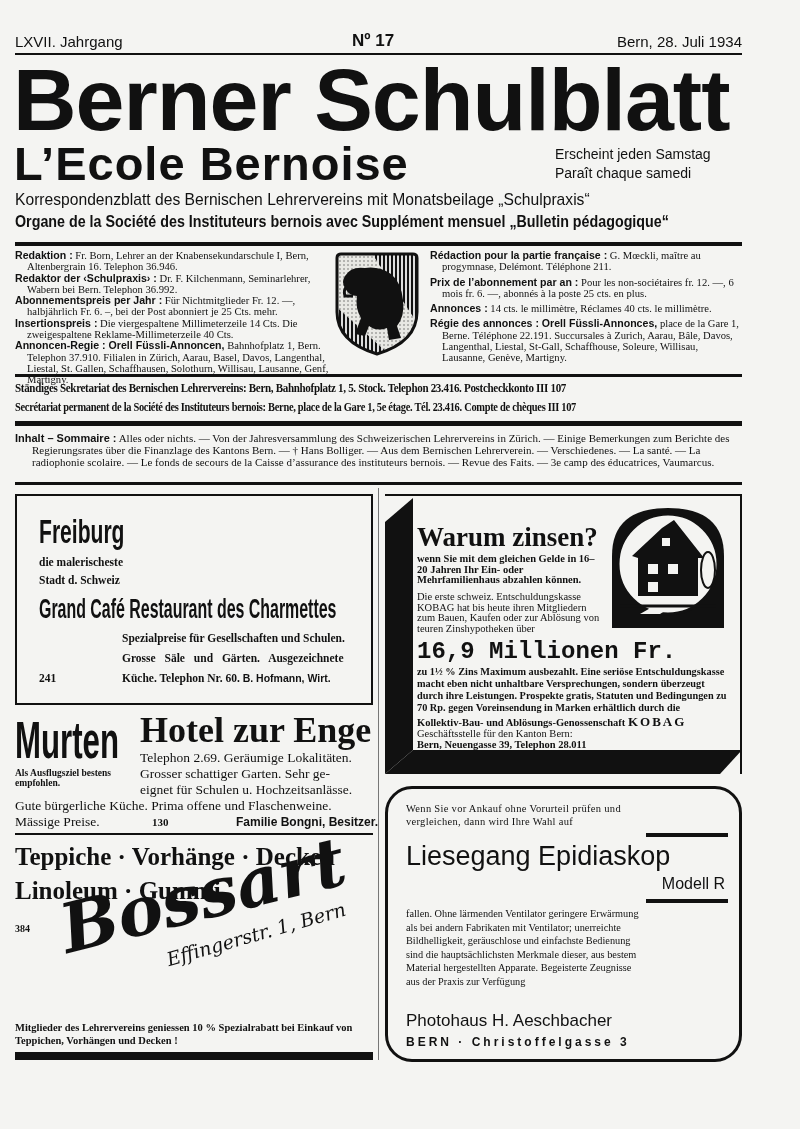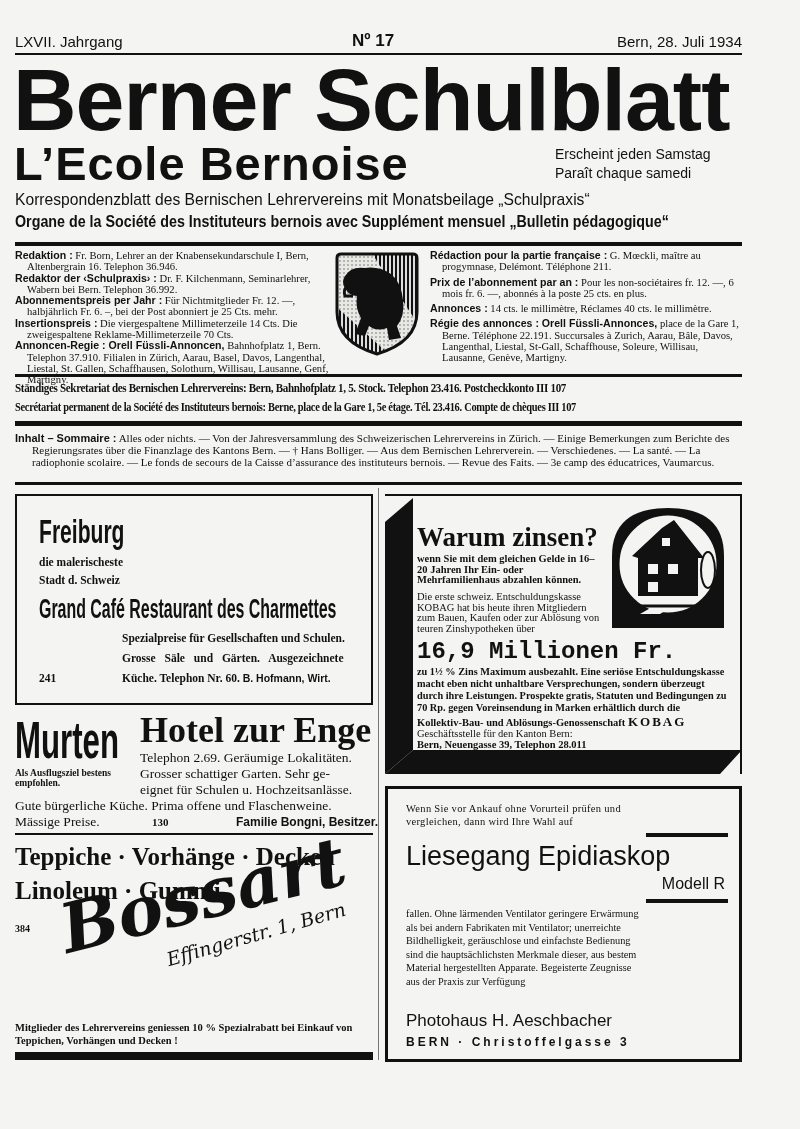--- a/index.html
+++ b/index.html
@@ -38,21 +38,21 @@
   #sec2 { top: 400px; }
 
   
   #contents { left: 15px; top: 432px; width: 728px; font-size: 11px; line-height: 12px; }
   #contents p { margin: 0; padding-left: 17px; text-indent: -17px; }
 
   
   .box { position: absolute; border: 2px solid #111; box-sizing: border-box; }
   #ad-freiburg { left: 15px; top: 494px; width: 358px; height: 211px; }
   .ad-txt { position: absolute; font-size: 11.5px; white-space: nowrap; }
-  #ad-lies { left: 385px; top: 786px; width: 357px; height: 276px; }
+  #ad-lies { left: 385px; top: 786px; width: 357px; height: 276px; border-radius: 27px; }
 
   .big-cond { font-family: "Liberation Sans", sans-serif; font-weight: bold; transform: scaleX(0.62); transform-origin: left top; white-space: nowrap; display: inline-block; }
 </style>
 </head>
 <body>
 
 <div class="abs sans" id="top-left">LXVII. Jahrgang</div>
 <div class="abs sans" id="top-mid">Nº 17</div>
 <div class="abs sans" id="top-right">Bern, 28. Juli 1934</div>
 <div class="rule" style="left:15px;top:53px;width:727px;height:2px;"></div>
@@ -63,21 +63,21 @@
   <div>Paraît chaque samedi</div>
 </div>
 <div class="abs sans" id="desc1"><span style="display:inline-block;transform:scaleX(0.92);transform-origin:left;">Korrespondenzblatt des Bernischen Lehrervereins mit Monatsbeilage „Schulpraxis“</span></div>
 <div class="abs sans" id="desc2"><span style="display:inline-block;transform:scaleX(0.84);transform-origin:left;font-weight:bold;">Organe de la Société des Instituteurs bernois avec Supplément mensuel „Bulletin pédagogique“</span></div>
 <div class="rule" style="left:15px;top:242px;width:727px;height:4px;"></div>
 
 <div class="abs info" id="info-left">
   <p><b>Redaktion :</b> <span>Fr. Born, Lehrer an der Knabensekundarschule I, Bern, Altenbergrain 16. Telephon 36.946.</span></p>
   <p><b>Redaktor der ‹Schulpraxis› :</b> <span>Dr. F. Kilchenmann, Seminarlehrer, Wabern bei Bern. Telephon 36.992.</span></p>
   <p><b>Abonnementspreis per Jahr :</b> <span>Für Nichtmitglieder Fr. 12. —, halbjährlich Fr. 6. –, bei der Post abonniert je 25 Cts. mehr.</span></p>
-  <p><b>Insertionspreis :</b> <span>Die viergespaltene Millimeterzeile 14 Cts. Die zweigespaltene Reklame-Millimeterzeile 70 Cts.</span></p>
+  <p><b>Insertionspreis :</b> <span>Die viergespaltene Millimeterzeile 14 Cts. Die zweigespaltene Reklame-Millimeterzeile 40 Cts.</span></p>
   <p><b>Annoncen-Regie : Orell Füssli-Annoncen,</b> <span>Bahnhofplatz 1, Bern. Telephon 37.910. Filialen in Zürich, Aarau, Basel, Davos, Langenthal, Liestal, St. Gallen, Schaffhausen, Solothurn, Willisau, Lausanne, Genf, Martigny.</span></p>
 </div>
 
 <div class="abs" id="crest">
   <svg width="92" height="104" viewBox="0 0 92 104">
     <defs>
       <pattern id="dots" width="4" height="4" patternUnits="userSpaceOnUse">
         <rect width="4" height="4" fill="#e8e8e4"></rect>
         <circle cx="1" cy="1" r="0.7" fill="#555"></circle>
       </pattern>

